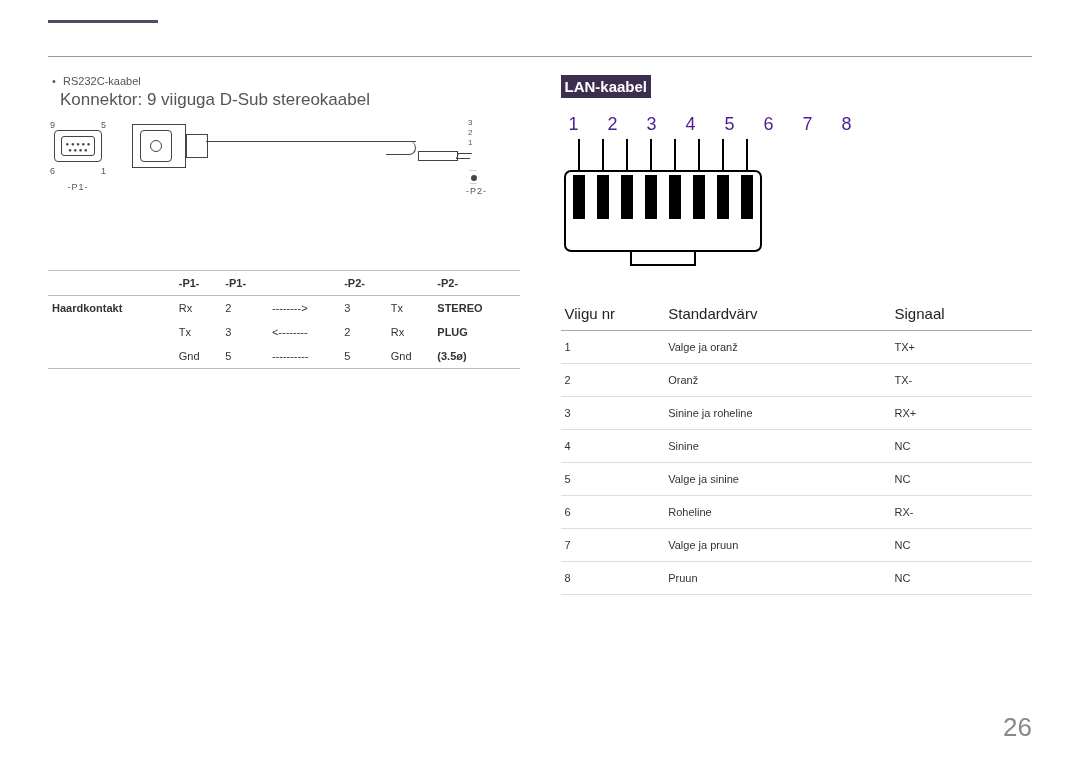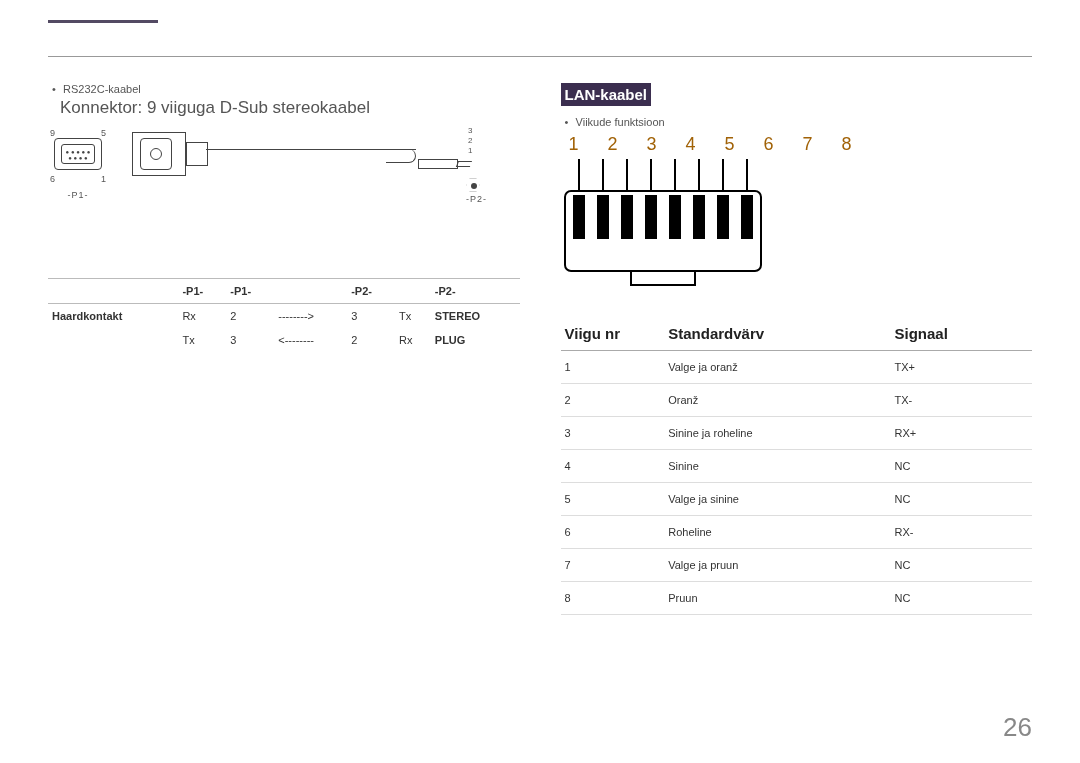--- a/index.html
+++ b/index.html
@@ -20,21 +20,21 @@
     border-bottom: 1px solid #999;
     margin-top: 8px;
   }
   .top-bar-dark {
     position: absolute;
     left: 0; top: 0; width: 110px; height: 3px; background: #534a63;
   }
   .columns {
     display: flex;
     gap: 41px;
-    margin-top: 26px;
+    margin-top: 18px;
   }
   .col {
     flex: 1;
   }
   .bullet-line {
     font-size: 11px;
     color: #555;
     margin-bottom: 3px;
   }
   .bullet-line .dot { display:inline-block; width: 12px; text-align:center; }
@@ -134,35 +134,35 @@
     padding: 3px 4px;
     margin-bottom: 10px;
   }
   .rj45-wrap {
     margin: 6px 0 22px 0;
   }
   .rj45-nums {
     font-size: 18px;
     letter-spacing: 12px;
     margin-left: 8px;
-    color:#a16207;
+    color:#4c1d95;
     font-weight:400;
   }
   .rj45-svg { display:block; }
   
   table.lantable {
     width: 100%;
     border-collapse: collapse;
     font-size: 11px;
     color: #333;
   }
   table.lantable th {
     text-align: left;
     font-size: 15px;
-    font-weight: 700;
+    font-weight: 400;
     color: #222;
     padding: 8px 4px;
     border-bottom: 1px solid #aaa;
   }
   table.lantable td {
     padding: 10px 4px;
     border-bottom: 1px solid #ddd;
   }
   .page-number {
     position: absolute;
@@ -245,30 +245,35 @@
       </tr>
       <tr class="body">
         <td></td>
         <td>Tx</td>
         <td>3</td>
         <td>&lt;--------</td>
         <td>2</td>
         <td>Rx</td>
         <td style="font-weight:700">PLUG</td>
       </tr>
+      <tr class="body last">
+        <td></td>
+        <td>Gnd</td>
+        <td>5</td>
+        <td>----------</td>
+        <td>5</td>
+        <td>Gnd</td>
+        <td style="font-weight:600">(3.5ø)</td>
+      </tr>
     </tbody>
       </table>
   </div>
 
   <div class="col">
     <div class="lan-title">LAN-kaabel</div>
-    <div class="bullet-line">
-      <span class="dot">•</span>
-      <span>Viikude funktsioon</span>
-    </div>
 
     <div class="rj45-wrap">
       <div class="rj45-nums">1 2 3 4 5 6 7 8</div>
       <svg class="rj45-svg" width="220" height="140">
         <g stroke="#000" stroke-width="2" fill="none">
 
           <line x1="18" y1="4" x2="18" y2="36"></line>
           <line x1="42" y1="4" x2="42" y2="36"></line>
           <line x1="66" y1="4" x2="66" y2="36"></line>
           <line x1="90" y1="4" x2="90" y2="36"></line>

